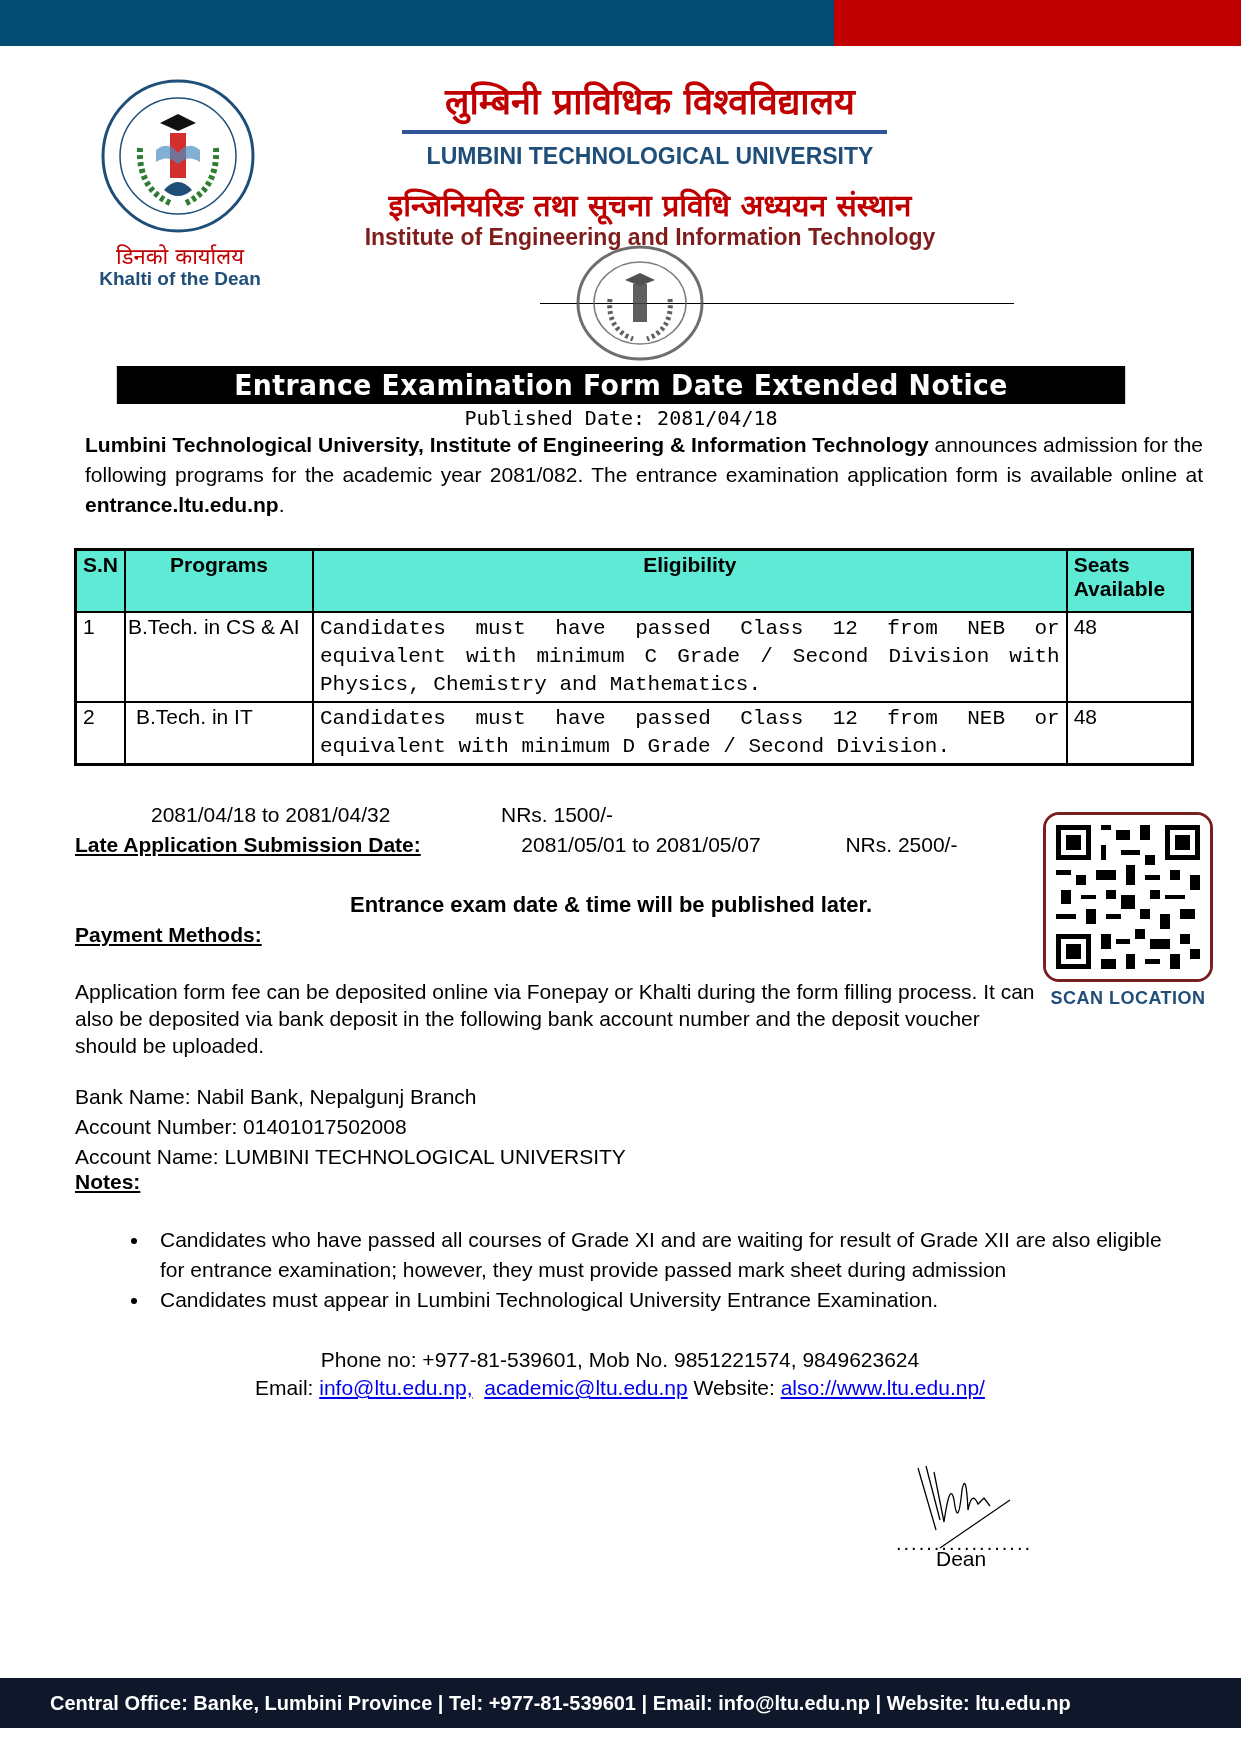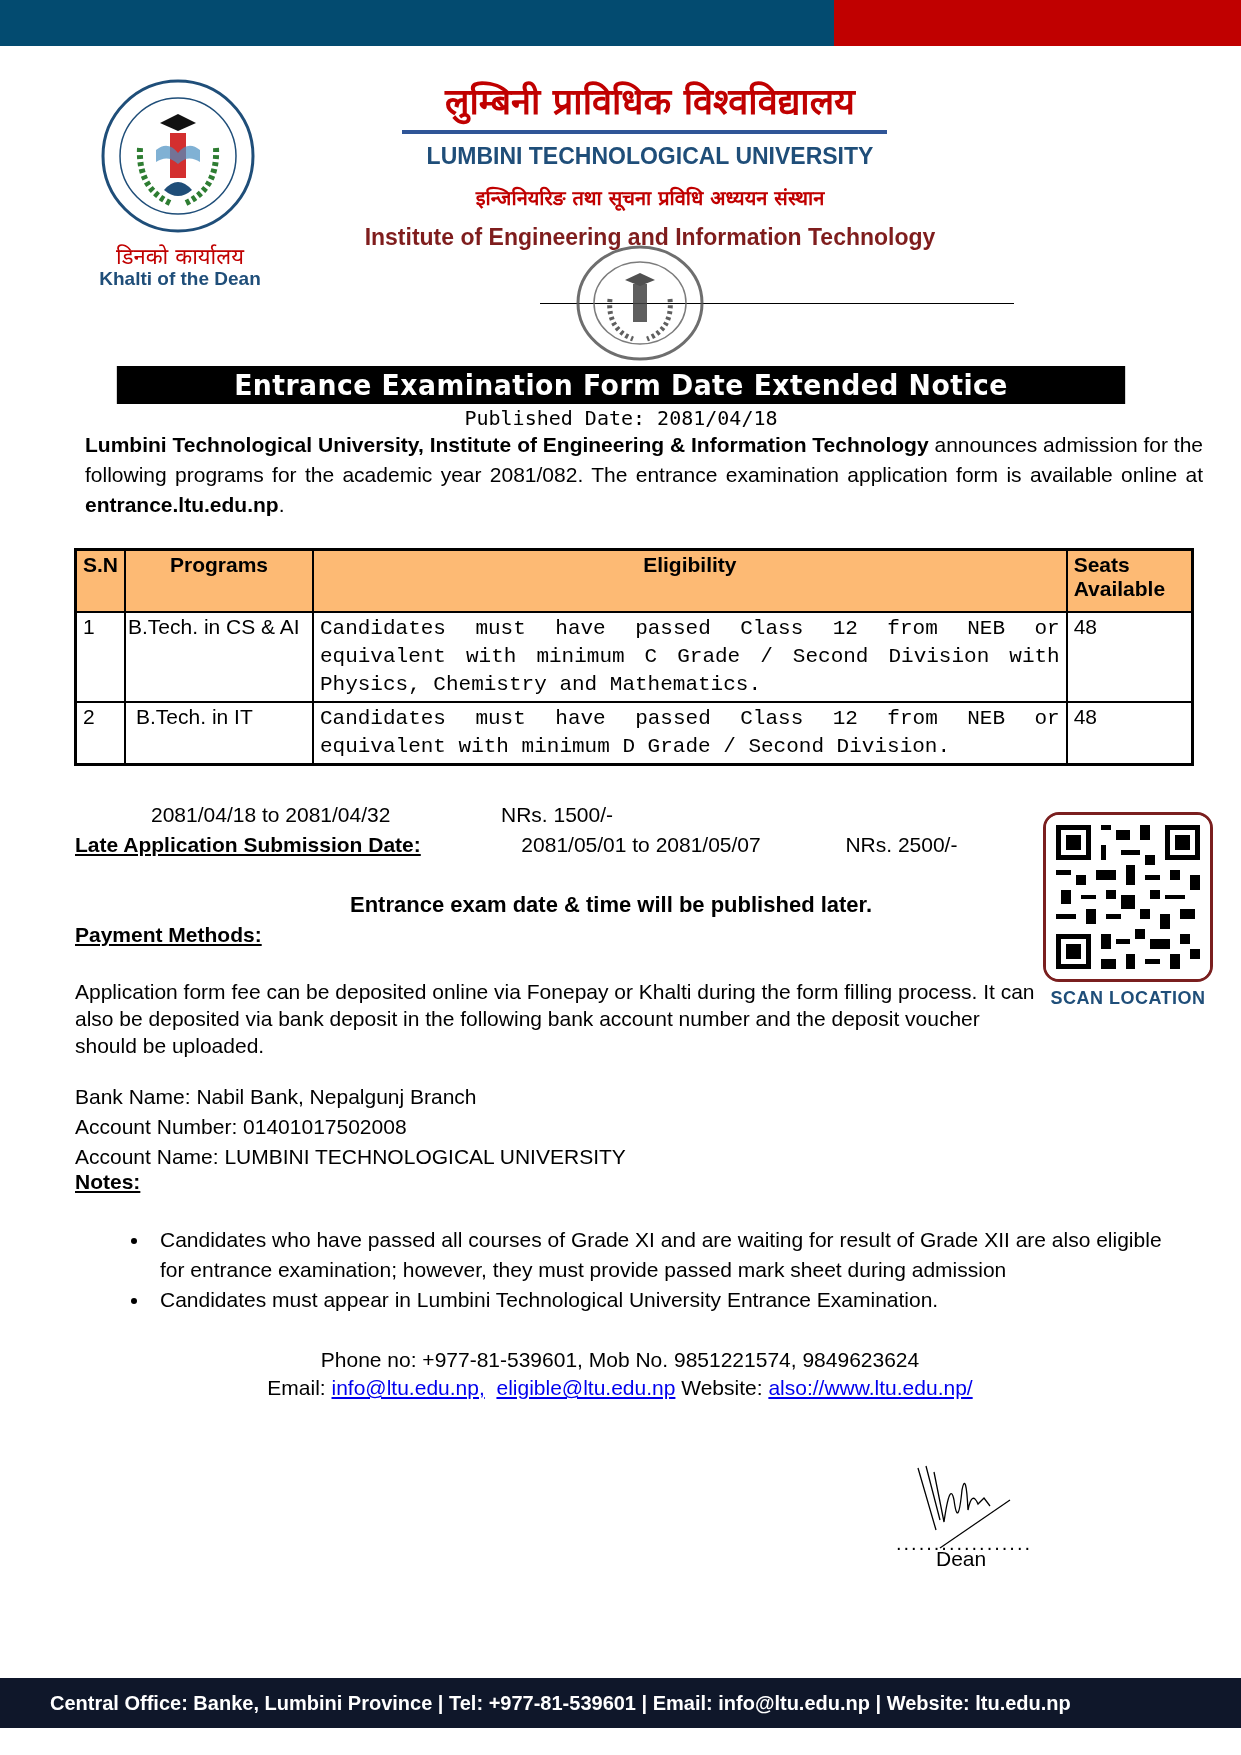--- a/index.html
+++ b/index.html
@@ -8,33 +8,33 @@
   
   .topbar-blue{left:0;top:0;width:834px;height:46px;background:#034b70;}
   .topbar-red{left:834px;top:0;width:407px;height:46px;background:#c00000;}
   
   .logo{left:100px;top:78px;width:156px;height:156px;}
   .dean-np{left:80px;top:240px;width:200px;text-align:center;color:#c00000;font-size:22px;font-family:"DejaVu Sans",sans-serif;}
   .dean-en{left:80px;top:268px;width:200px;text-align:center;color:#1f4e79;font-size:19px;font-weight:bold;}
   .uni-np{left:330px;top:76px;width:640px;text-align:center;color:#c00000;font-size:36px;font-weight:bold;font-family:"DejaVu Sans",sans-serif;}
   .uni-rule{left:402px;top:130px;width:485px;height:4px;background:#2f5597;}
   .uni-en{left:330px;top:143px;width:640px;text-align:center;color:#1f4e79;font-size:23px;font-weight:bold;}
-  .inst-np{left:330px;top:184px;width:640px;text-align:center;color:#c00000;font-size:20px;font-weight:bold;font-family:"DejaVu Sans",sans-serif;}
+  .inst-np{left:330px;top:184px;width:640px;text-align:center;color:#c00000;font-size:30px;font-weight:bold;font-family:"DejaVu Sans",sans-serif;}
   .inst-en{left:330px;top:224px;width:640px;text-align:center;color:#7f1d1d;font-size:23px;font-weight:bold;}
   .seal{left:575px;top:244px;width:130px;height:118px;opacity:.85;}
   .head-rule{left:540px;top:303px;width:474px;height:1px;background:#000;}
   
   .title-bar{left:73px;top:366px;width:1096px;height:38px;background:#000;color:#fff;text-align:center;font-size:29px;font-weight:bold;line-height:38px;letter-spacing:.5px;font-family:"DejaVu Sans",sans-serif;transform:scaleX(.92);}
   .pub-date{left:73px;top:406px;width:1096px;text-align:center;font-size:20px;font-family:"DejaVu Sans Mono",monospace;}
   .intro{left:85px;top:430px;width:1118px;font-size:21px;line-height:30px;text-align:justify;}
   .intro b{font-weight:bold;}
   
   table.programs{position:absolute;left:74px;top:548px;width:1120px;border-collapse:collapse;font-size:21px;}
   table.programs td, table.programs th{border:2px solid #000;vertical-align:top;padding:2px 6px;text-align:left;}
-  table.programs th{background:#fdba74;font-weight:bold;height:56px;}
+  table.programs th{background:#5eead4;font-weight:bold;height:56px;}
   table.programs th.c{text-align:center;}
   table.programs td.elig{text-align:justify;line-height:28px;font-family:Liberation Mono, monospace;}
   table.programs{border:3px solid #000;}
   
   .dates{left:75px;top:800px;width:900px;font-size:21px;line-height:30px;}
   .dates .row{display:flex;}
   .dates .lbl{width:400px;font-weight:bold;text-decoration:underline;}
   .dates .rng{width:350px;padding-left:76px;}
   .dates .fee{width:140px;}
   .qr-box{left:1043px;top:812px;width:164px;height:164px;border:3px solid #7a1f1f;border-radius:16px;background:#fff;overflow:hidden;}
@@ -200,21 +200,21 @@
 <div class="abs notes">
   <ul>
     <li>Candidates who have passed all courses of Grade XI and are waiting for result of Grade XII are also eligible for entrance examination; however, they must provide passed mark sheet during admission</li>
     <li>Candidates must appear in Lumbini Technological University Entrance Examination.</li>
   </ul>
 </div>
 
 <div class="abs contact">
   <div>Phone no: +977-81-539601, Mob No. 9851221574, 9849623624</div>
   <div>
-    <span>Email: </span><a>info@ltu.edu.np,</a>&nbsp; <a>eligible@ltu.edu.np</a><span> Website: </span><a>also://www.ltu.edu.np/</a>
+    <span>Email: </span><a>info@ltu.edu.np,</a>&nbsp; <a>academic@ltu.edu.np</a><span> Website: </span><a>also://www.ltu.edu.np/</a>
   </div>
 </div>
 
 <svg class="abs sig" viewBox="0 0 140 90">
   <path d="M18 8 L36 70 M26 6 L40 60 M34 12 L44 62 Q50 20 54 40 Q58 70 62 30 Q66 10 68 50 Q72 30 78 44 L84 38 L90 46" fill="none" stroke="#000" stroke-width="1.3"></path>
   <path d="M40 88 L110 40" stroke="#000" stroke-width="1.2"></path>
 </svg>
 <div class="abs sig-dots">..................</div>
 <div class="abs sig-name">Dean</div>
 

